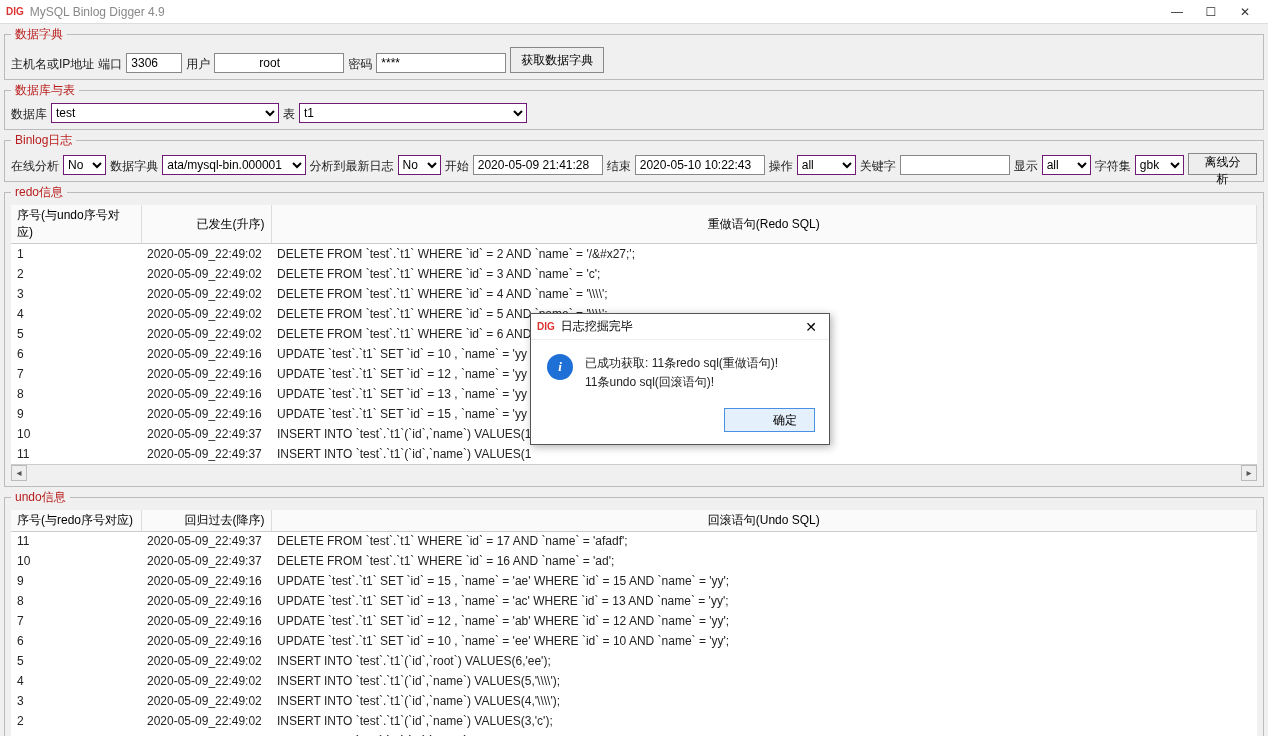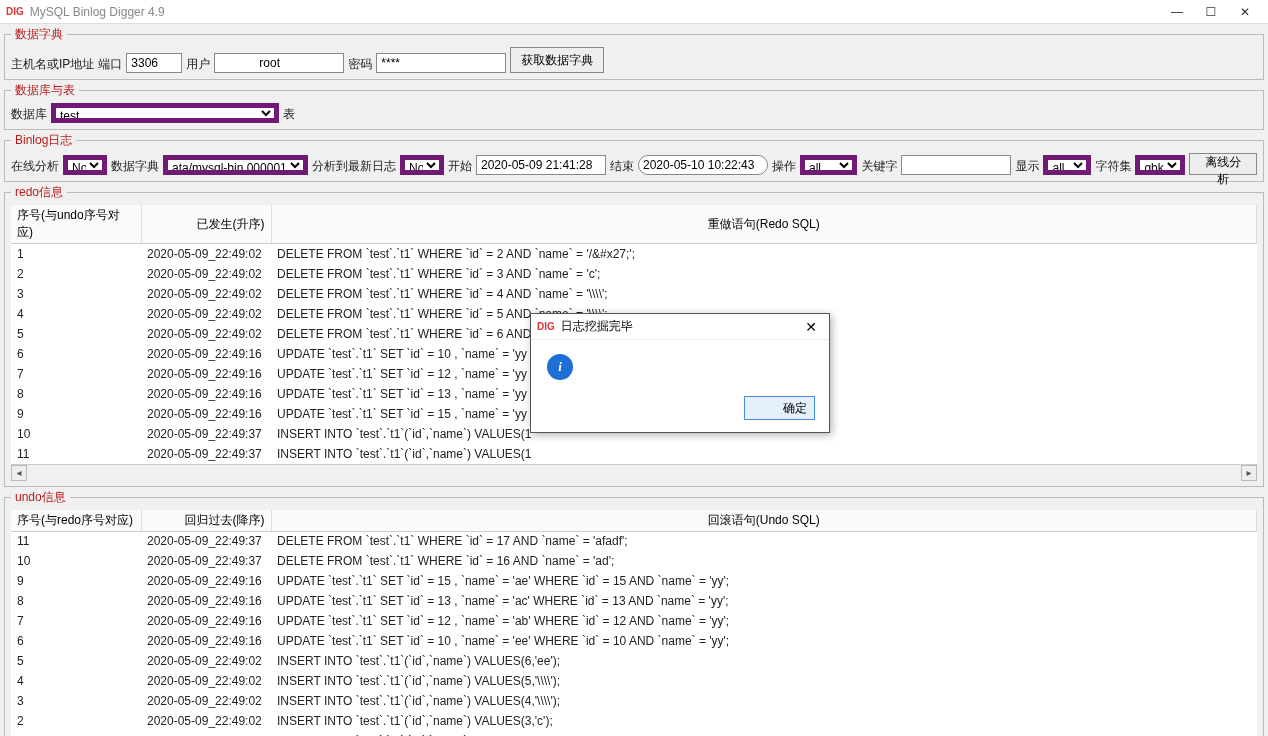--- a/index.html
+++ b/index.html
@@ -7,42 +7,42 @@
 .titlebar { background: #fff; height: 24px; display: flex; align-items: center; padding: 0 6px; border-bottom: 1px solid #ddd; }
 .titlebar .logo { color: #d33; font-weight: bold; font-size: 10px; margin-right: 6px; }
 .titlebar .title { color: #888; }
 .titlebar .sp { flex: 1; }
 .titlebar .winbtn { width: 34px; height: 24px; display: flex; align-items: center; justify-content: center; color: #333; }
 fieldset { border: 1px solid #bbb; margin: 2px 4px; padding: 4px 6px 6px 6px; }
 legend { color: #b91c1c; padding: 0 4px; font-size: 12px; }
 .row { display: flex; align-items: flex-end; gap: 4px; flex-wrap: nowrap; }
 label { color: #222; white-space: nowrap; }
 input[type=text], input[type=password] { border: 1px solid #888; background: #fff; height: 20px; padding: 0 4px; font-size: 12px; }
-select { border: 5px solid #701a75; background: #fff; height: 20px; font-size: 12px; }
+select { border: 1px solid #701a75; background: #fff; height: 20px; font-size: 12px; }
 button.btn { border: 1px solid #888; background: #eee; height: 26px; padding: 0 10px; cursor: pointer; font-size: 12px; }
 .table-wrap { background: #1d4ed8; overflow-x: auto; }
 table { width: 100%; border-collapse: collapse; background: #fff; }
 th { text-align: left; font-weight: normal; border-bottom: 1px solid #ccc; border-right: 1px solid #ddd; padding: 2px 6px; height: 20px; background: #fafafa; }
 td { padding: 1px 6px; height: 20px; white-space: nowrap; color: #222; }
 .col-seq { width: 130px; }
 .col-time { width: 130px; text-align: right; }
 .scrollhint { height: 16px; background: #f0f0f0; border-top: 1px solid #ccc; position: relative; }
 .scrollhint .lbtn, .scrollhint .rbtn { position: absolute; top:0; width:16px; height:16px; display:flex; align-items:center; justify-content:center; color:#555; border:1px solid #bbb; background:#eee; font-size:10px; }
 .scrollhint .lbtn { left:0; }
 .scrollhint .rbtn { right:0; }
 .dialog { position: absolute; left: 530px; top: 313px; width: 300px; background: #fff; border: 1px solid #555; box-shadow: 2px 2px 8px rgba(0,0,0,0.3); }
 .dialog .dtitle { height: 26px; display: flex; align-items: center; padding: 0 6px; background:#fff; border-bottom:1px solid #eee;}
 .dialog .dtitle .logo { color:#d33; font-weight:bold; font-size:10px; margin-right:6px;}
 .dialog .dtitle .sp { flex:1; }
 .dialog .dtitle .close { font-size:14px; cursor:pointer; width:24px; text-align:center;}
 .dialog .dbody { display:flex; padding: 14px 16px 8px 16px; gap: 12px; align-items:flex-start;}
 .dialog .dicon { width:26px; height:26px; border-radius:50%; background:#1e6fd6; color:#fff; display:flex; align-items:center; justify-content:center; font-weight:bold; font-style: italic; font-family: Georgia, serif; font-size:13px; }
 .dialog .dmsg { color:#222; line-height:1.6; }
 .dialog .dfoot { display:flex; justify-content:flex-end; padding: 8px 14px 12px 14px; }
-.dialog .dok { border: 1px solid #4a90e2; background: #e4f0fb; width: 71px; height: 24px; cursor: pointer; padding-left: 31px; }
+.dialog .dok { border: 1px solid #4a90e2; background: #e4f0fb; width: 91px; height: 24px; cursor: pointer; padding-left: 31px; }
 </style>
 </head>
 <body>
 
 <div class="titlebar">
   <span class="logo">DIG</span>
   <span class="title">MySQL Binlog Digger 4.9</span>
   <span class="sp"></span>
   <span class="winbtn">—</span>
   <span class="winbtn">☐</span>
@@ -62,36 +62,37 @@
     <button class="btn">获取数据字典</button>
   </div>
 </fieldset>
 
 <fieldset>
   <legend>数据库与表</legend>
   <div class="row">
     <label>数据库</label>
     <select style="width:228px"><option>test</option></select>
     <label>表</label>
+    <select style="width:228px"><option>t1</option></select>
   </div>
 </fieldset>
 
 <fieldset>
   <legend>Binlog日志</legend>
   <div class="row">
     <label>在线分析</label>
     <select style="width:44px"><option>No</option></select>
     <label>数据字典</label>
     <select style="width:146px"><option>ata/mysql-bin.000001</option></select>
     <label>分析到最新日志</label>
     <select style="width:44px"><option>No</option></select>
     <label>开始</label>
     <input type="text" style="width: 130px;" value="2020-05-09 21:41:28">
     <label>结束</label>
-    <input type="text" style="width: 130px; border-radius: 10px;" value="2020-05-10 10:22:43">
+    <input type="text" style="width: 130px;" value="2020-05-10 10:22:43">
     <label>操作</label>
     <select style="width:60px"><option>all</option></select>
     <label>关键字</label>
     <input type="text" style="width: 110px;" value="">
     <label>显示</label>
     <select style="width:50px"><option>all</option></select>
     <label>字符集</label>
     <select style="width:50px"><option>gbk</option></select>
     <button class="btn" style="height:22px">离线分析</button>
   </div>
@@ -211,21 +212,21 @@
             <td>UPDATE `test`.`t1` SET `id` = 12 , `name` = 'ab' WHERE `id` = 12 AND `name` = 'yy';</td>
           </tr>
           <tr>
             <td>6</td>
             <td>2020-05-09_22:49:16</td>
             <td>UPDATE `test`.`t1` SET `id` = 10 , `name` = 'ee' WHERE `id` = 10 AND `name` = 'yy';</td>
           </tr>
           <tr>
             <td>5</td>
             <td>2020-05-09_22:49:02</td>
-            <td>INSERT INTO `test`.`t1`(`id`,`name`) VALUES(6,'ee');</td>
+            <td>INSERT INTO `test`.`t1`(`id`,`root`) VALUES(6,'ee');</td>
           </tr>
           <tr>
             <td>4</td>
             <td>2020-05-09_22:49:02</td>
             <td>INSERT INTO `test`.`t1`(`id`,`name`) VALUES(5,'\\\\');</td>
           </tr>
           <tr>
             <td>3</td>
             <td>2020-05-09_22:49:02</td>
             <td>INSERT INTO `test`.`t1`(`id`,`name`) VALUES(4,'\\\\');</td>
@@ -248,17 +249,21 @@
 
 <div class="dialog">
   <div class="dtitle">
     <span class="logo">DIG</span>
     <span>日志挖掘完毕</span>
     <span class="sp"></span>
     <span class="close">✕</span>
   </div>
   <div class="dbody">
     <div class="dicon">i</div>
+    <div class="dmsg">
+      <div>已成功获取: 11条redo sql(重做语句)!</div>
+      <div>11条undo sql(回滚语句)!</div>
+    </div>
   </div>
   <div class="dfoot">
     <button class="dok">确定</button>
   </div>
 </div>
 
 </body></html>

